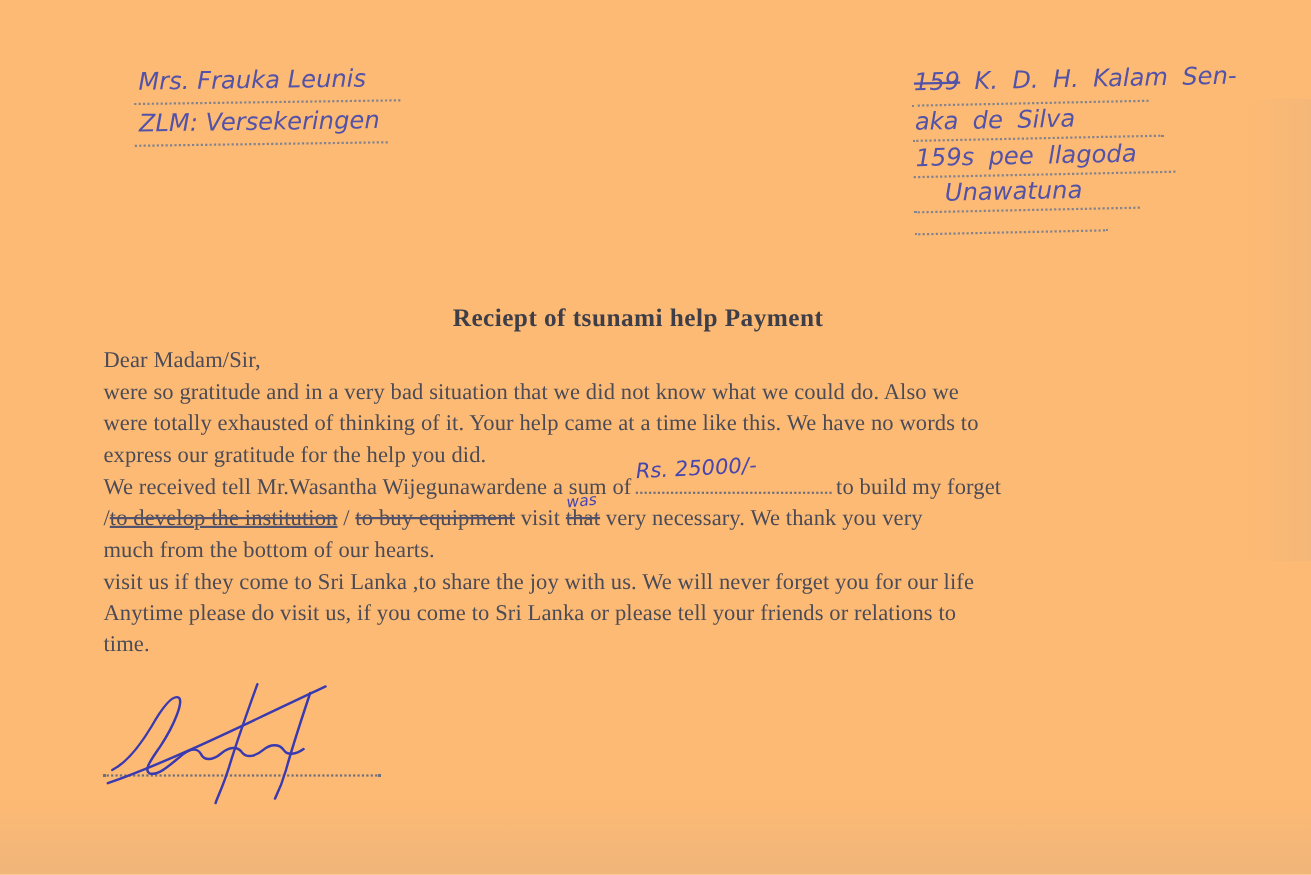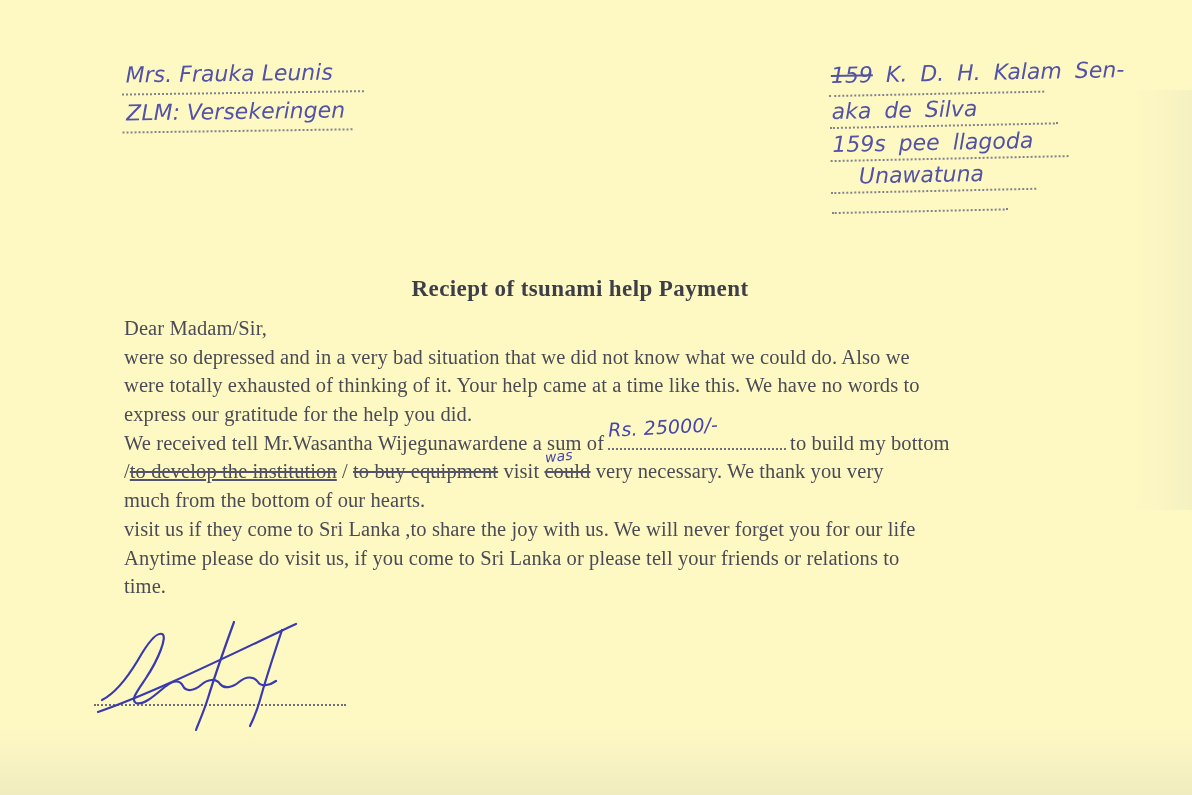--- a/index.html
+++ b/index.html
@@ -1,19 +1,19 @@
 <!DOCTYPE html>
 <html><head>
 <meta charset="utf-8">
 <style>
   html,body{margin:0;padding:0;}
   .page{
     position:relative;
     width:1192px;height:795px;
-    background:#fef9c3;
+    background:#fdba74;
     overflow:hidden;
     font-family:"Liberation Serif", serif;
     color:#4b4b57;
   }
   
   .crease-bottom{
     position:absolute;left:0;bottom:0;width:100%;height:70px;
     background:linear-gradient(to bottom, rgba(0,0,0,0), rgba(148,145,165,0.12));
     pointer-events:none;
   }
@@ -66,21 +66,20 @@
     text-decoration-thickness:2.5px;
     text-underline-offset:4px;
   }
 
   
   .body-block{position:absolute;left:94px;top:314px;}
   .line{
     height:28.7px;line-height:28.7px;
     font-size:20.5px;white-space:nowrap;
     letter-spacing:0.1px;
-    margin-left:30px;
   }
   .struck{
     text-decoration:line-through;
     text-decoration-color:#53536e;
     text-decoration-thickness:2px;
   }
   .struck-ul{
     text-decoration:underline line-through;
     text-decoration-color:#53536e;
     text-decoration-thickness:2px;
@@ -152,30 +151,30 @@
       <span class="dots dots-r5"></span>
     </div>
   </div>
 
   <div class="title">
     <span>Reciept of tsunami help Payment</span>
   </div>
 
   <div class="body-block">
     <div class="line">Dear Madam/Sir,</div>
-    <div class="line">were so depressed and in a very bad situation that we did not know what we could do. Also we</div>
+    <div class="line">were so gratitude and in a very bad situation that we did not know what we could do. Also we</div>
     <div class="line">were totally exhausted of thinking of it. Your help came at a time like this. We have no words to</div>
     <div class="line">express our gratitude for the help you did.</div>
 
     <div class="line">
-      <span>We received tell Mr.Wasantha Wijegunawardene a sum of</span><span class="amount-slot"><span class="amount-dots"></span><span class="amount hw">Rs. 25000/-</span></span><span>to build my bottom</span>
+      <span>We received tell Mr.Wasantha Wijegunawardene a sum of</span><span class="amount-slot"><span class="amount-dots"></span><span class="amount hw">Rs. 25000/-</span></span><span>to build my forget</span>
     </div>
 
     <div class="line">
-      <span>/</span><span class="struck-ul">to develop the institution</span><span> / </span><span class="struck">to buy equipment</span><span> visit </span><span class="were-wrap"><span class="struck">could</span><span class="was hw">was</span></span><span> very necessary. We thank you very</span>
+      <span>/</span><span class="struck-ul">to develop the institution</span><span> / </span><span class="struck">to buy equipment</span><span> visit </span><span class="were-wrap"><span class="struck">that</span><span class="was hw">was</span></span><span> very necessary. We thank you very</span>
     </div>
 
     <div class="line">much from the bottom of our hearts.</div>
     <div class="line">visit us if they come to Sri Lanka ,to share the joy with us. We will never forget you for our life</div>
     <div class="line">Anytime please do visit us, if you come to Sri Lanka or please tell your friends or relations to</div>
     <div class="line">time.</div>
   </div>
 
   <div class="signature">
     <span class="sig-dots"></span>

